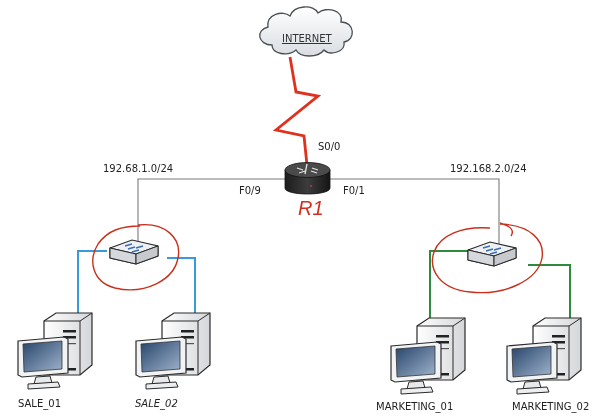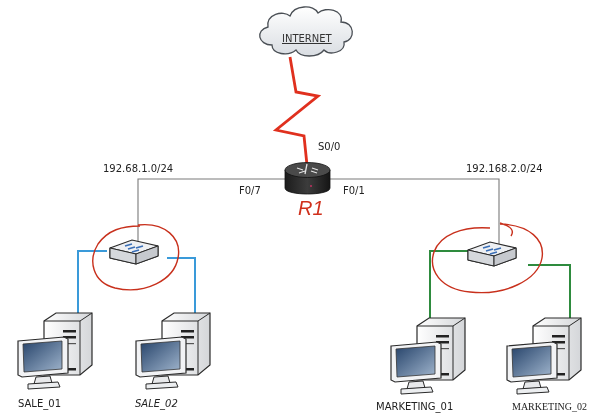--- a/index.html
+++ b/index.html
@@ -101,21 +101,21 @@
   <g transform="translate(387,318)">
       <use href="#pc"></use>
     </g>
   <g transform="translate(503,318)">
       <use href="#pc"></use>
     </g>
 </svg>
 
 <div class="lbl" style="left:282px; top:33px; font-size:10px; color:#333;text-decoration:underline;">INTERNET</div>
 <div class="lbl" style="left:318px; top:141px;">S0/0</div>
-<div class="lbl" style="left:239px; top:185px;">F0/7</div>
+<div class="lbl" style="left:239px; top:185px;">F0/9</div>
 <div class="lbl" style="left:343px; top:185px;">F0/1</div>
 <div class="lbl" style="left:103px; top:163px;">192.68.1.0/24</div>
-<div class="lbl" style="left:466px; top:163px;text-align:center;">192.168.2.0/24</div>
+<div class="lbl" style="left:450px; top:163px;text-align:center;">192.168.2.0/24</div>
 <div class="r1" style="left:298px; top:197px;">R1</div>
 <div class="lbl" style="left:18px; top:398px;">SALE_01</div>
 <div class="lbl" style="left:135px; top:398px;font-style:italic;">SALE_02</div>
 <div class="lbl" style="left:376px; top:401px;">MARKETING_01</div>
-<div class="lbl" style="left:512px; top:401px;font-family:Liberation Serif, serif;">MARKETING_02</div>
+<div class="lbl" style="left:512px; top:401px;">MARKETING_02</div>
 
 </body></html>

